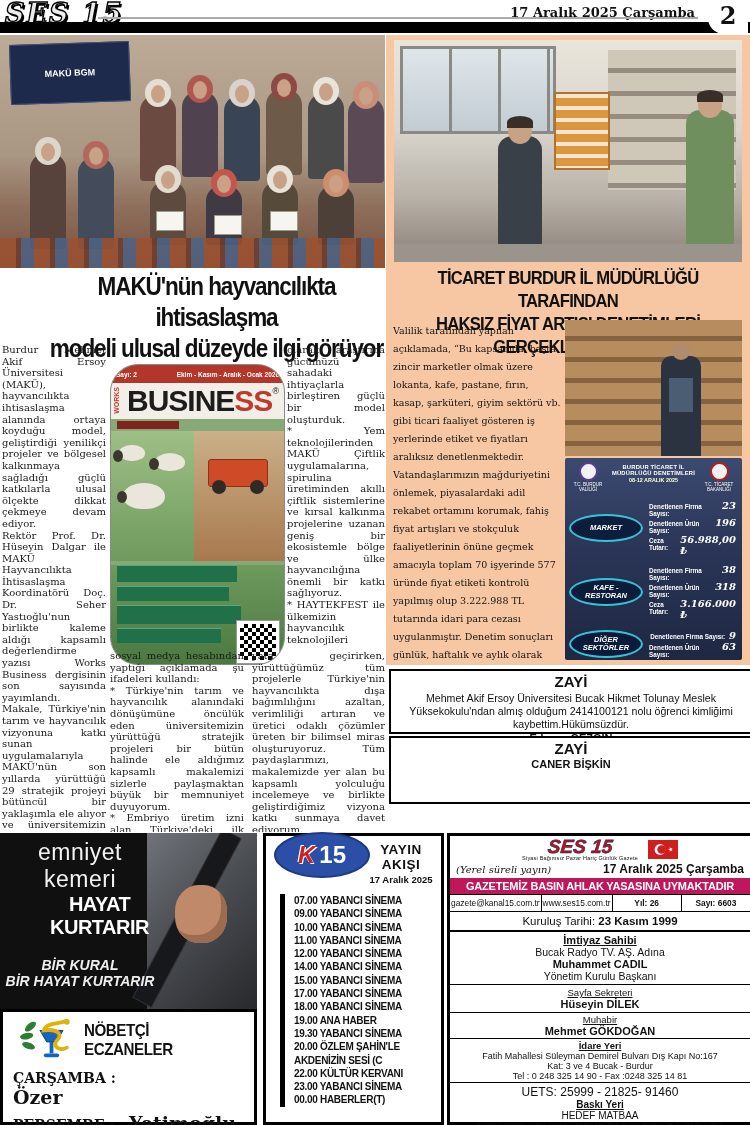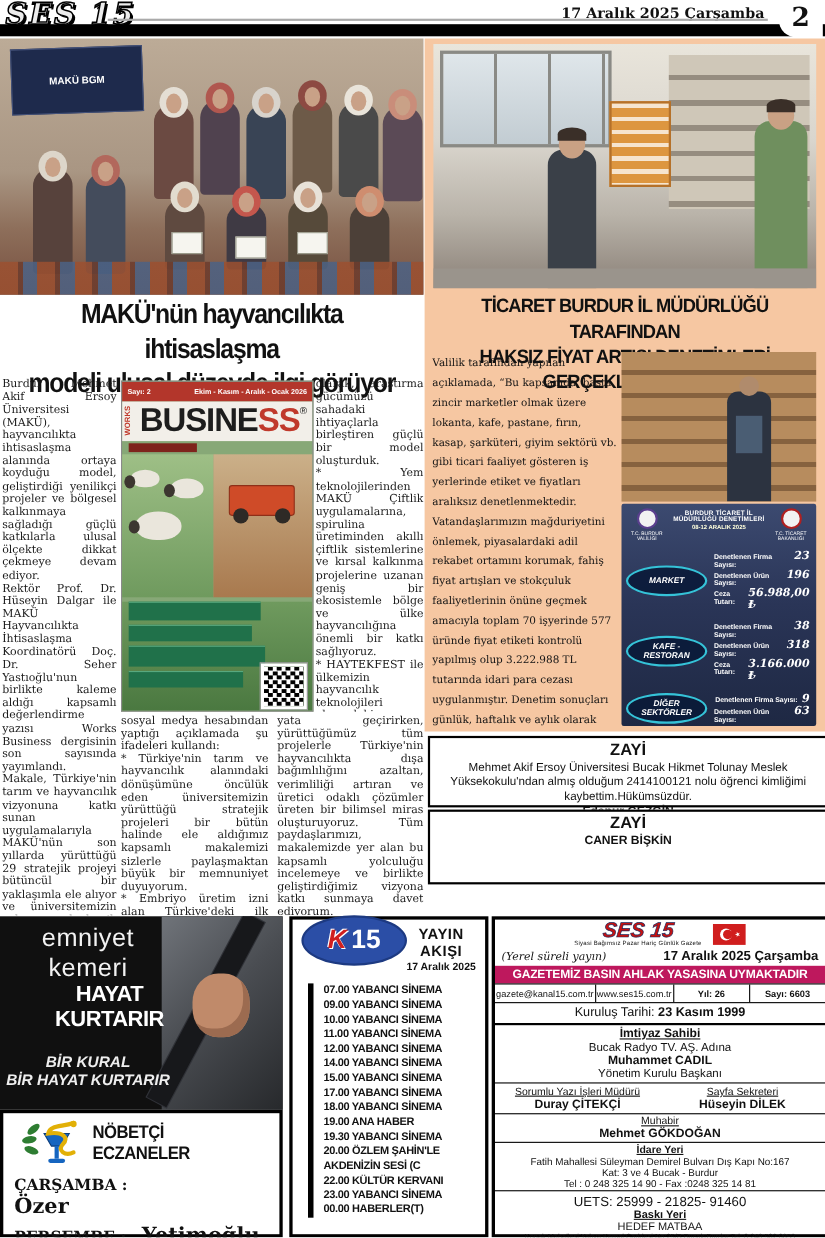--- a/index.html
+++ b/index.html
@@ -144,31 +144,31 @@
     <div class="person" style="left:150px;top:146px;height:64px;--b:#5f4a40;--s:#e2dccf;"></div>
     <div class="person" style="left:206px;top:150px;height:60px;--b:#3f3a44;--s:#c4574d;"></div>
     <div class="person" style="left:262px;top:146px;height:64px;--b:#564a3a;--s:#e8e2d8;"></div>
     <div class="person" style="left:318px;top:150px;height:60px;--b:#4c4038;--s:#cf8d6f;"></div>
     <div class="cert" style="left:156px;top:176px;"></div>
     <div class="cert" style="left:214px;top:180px;"></div>
     <div class="cert" style="left:270px;top:176px;"></div>
     <div class="abs carpet" style="left:0;bottom:0;width:385px;height:30px;"></div>
   </div>
 
-  <div class="abs" style="left:0;top:271px;width:385px;">
+  <div class="abs" style="left:0;top:271px;width:385px;padding-left:24px;">
     <div class="lhead">MAKÜ'nün hayvancılıkta ihtisaslaşma</div>
     <div class="lhead">modeli ulusal düzeyde ilgi görüyor</div>
   </div>
 
   <div class="abs bodytxt pre" style="left:2px;top:344px;width:104px;height:488px;overflow:hidden;">Burdur Mehmet Akif Ersoy Üniversitesi (MAKÜ), hayvancılıkta ihtisaslaşma alanında ortaya koyduğu model, geliştirdiği yenilikçi projeler ve bölgesel kalkınmaya sağladığı güçlü katkılarla ulusal ölçekte dikkat çekmeye devam ediyor.
 Rektör Prof. Dr. Hüseyin Dalgar ile MAKÜ Hayvancılıkta İhtisaslaşma Koordinatörü Doç. Dr. Seher Yastıoğlu'nun birlikte kaleme aldığı kapsamlı değerlendirme yazısı Works Business dergisinin son sayısında yayımlandı.
 Makale, Türkiye'nin tarım ve hayvancılık vizyonuna katkı sunan uygulamalarıyla MAKÜ'nün son yıllarda yürüttüğü 29 stratejik projeyi bütüncül bir yaklaşımla ele alıyor ve üniversitemizin yalnızca akademik bir kurum olmanın ötesinde, bölgenin ekonomik, sosyal ve kültürel kalkınmasını önceleyen bir model geliştirdiğini ortaya koyuyor.
 Konuyla ilgili olarak, rektör Prof. Dr. Hüseyin Dalgar</div>
 
-  <div class="abs mag" style="left:110px;top:346px;width:173px;height:299px;">
+  <div class="abs mag" style="left:110px;top:364px;width:173px;height:299px;border-radius:28px;">
     <div class="magtop">
       <span>Sayı: 2</span>
       <span>Ekim - Kasım - Aralık - Ocak   2026</span>
     </div>
     <div class="magtitle">
       <span class="works">WORKS</span>
       <span class="tb">BUSINE</span>
         <span class="tr">SS</span>
         <span class="reg">®</span>
     </div>
@@ -407,24 +407,20 @@
       <b>23 Kasım 1999</b>
     </div>
     <div class="sec">
       <div class="ut" style="font-weight:bold;font-size:11px;">İmtiyaz Sahibi</div>
       <div style="font-size:10.5px;">Bucak Radyo TV. AŞ. Adına</div>
       <div class="un">Muhammet CADIL</div>
       <div style="font-size:10.5px;">Yönetim Kurulu Başkanı</div>
     </div>
     <div class="sec twocol" style="padding:2px 0;">
       <div>
-        <div class="ut">Sorumlu Yazı İşleri Müdürü</div>
-        <div class="un">Duray ÇİTEKÇİ</div>
-      </div>
-      <div>
         <div class="ut">Sayfa Sekreteri</div>
         <div class="un">Hüseyin DİLEK</div>
       </div>
     </div>
     <div class="sec" style="padding:1px 0;">
       <div class="ut">Muhabir</div>
       <div class="un">Mehmet GÖKDOĞAN</div>
     </div>
     <div class="sec" style="padding:1px 0;">
       <div class="ut" style="font-weight:bold;">İdare Yeri</div>

